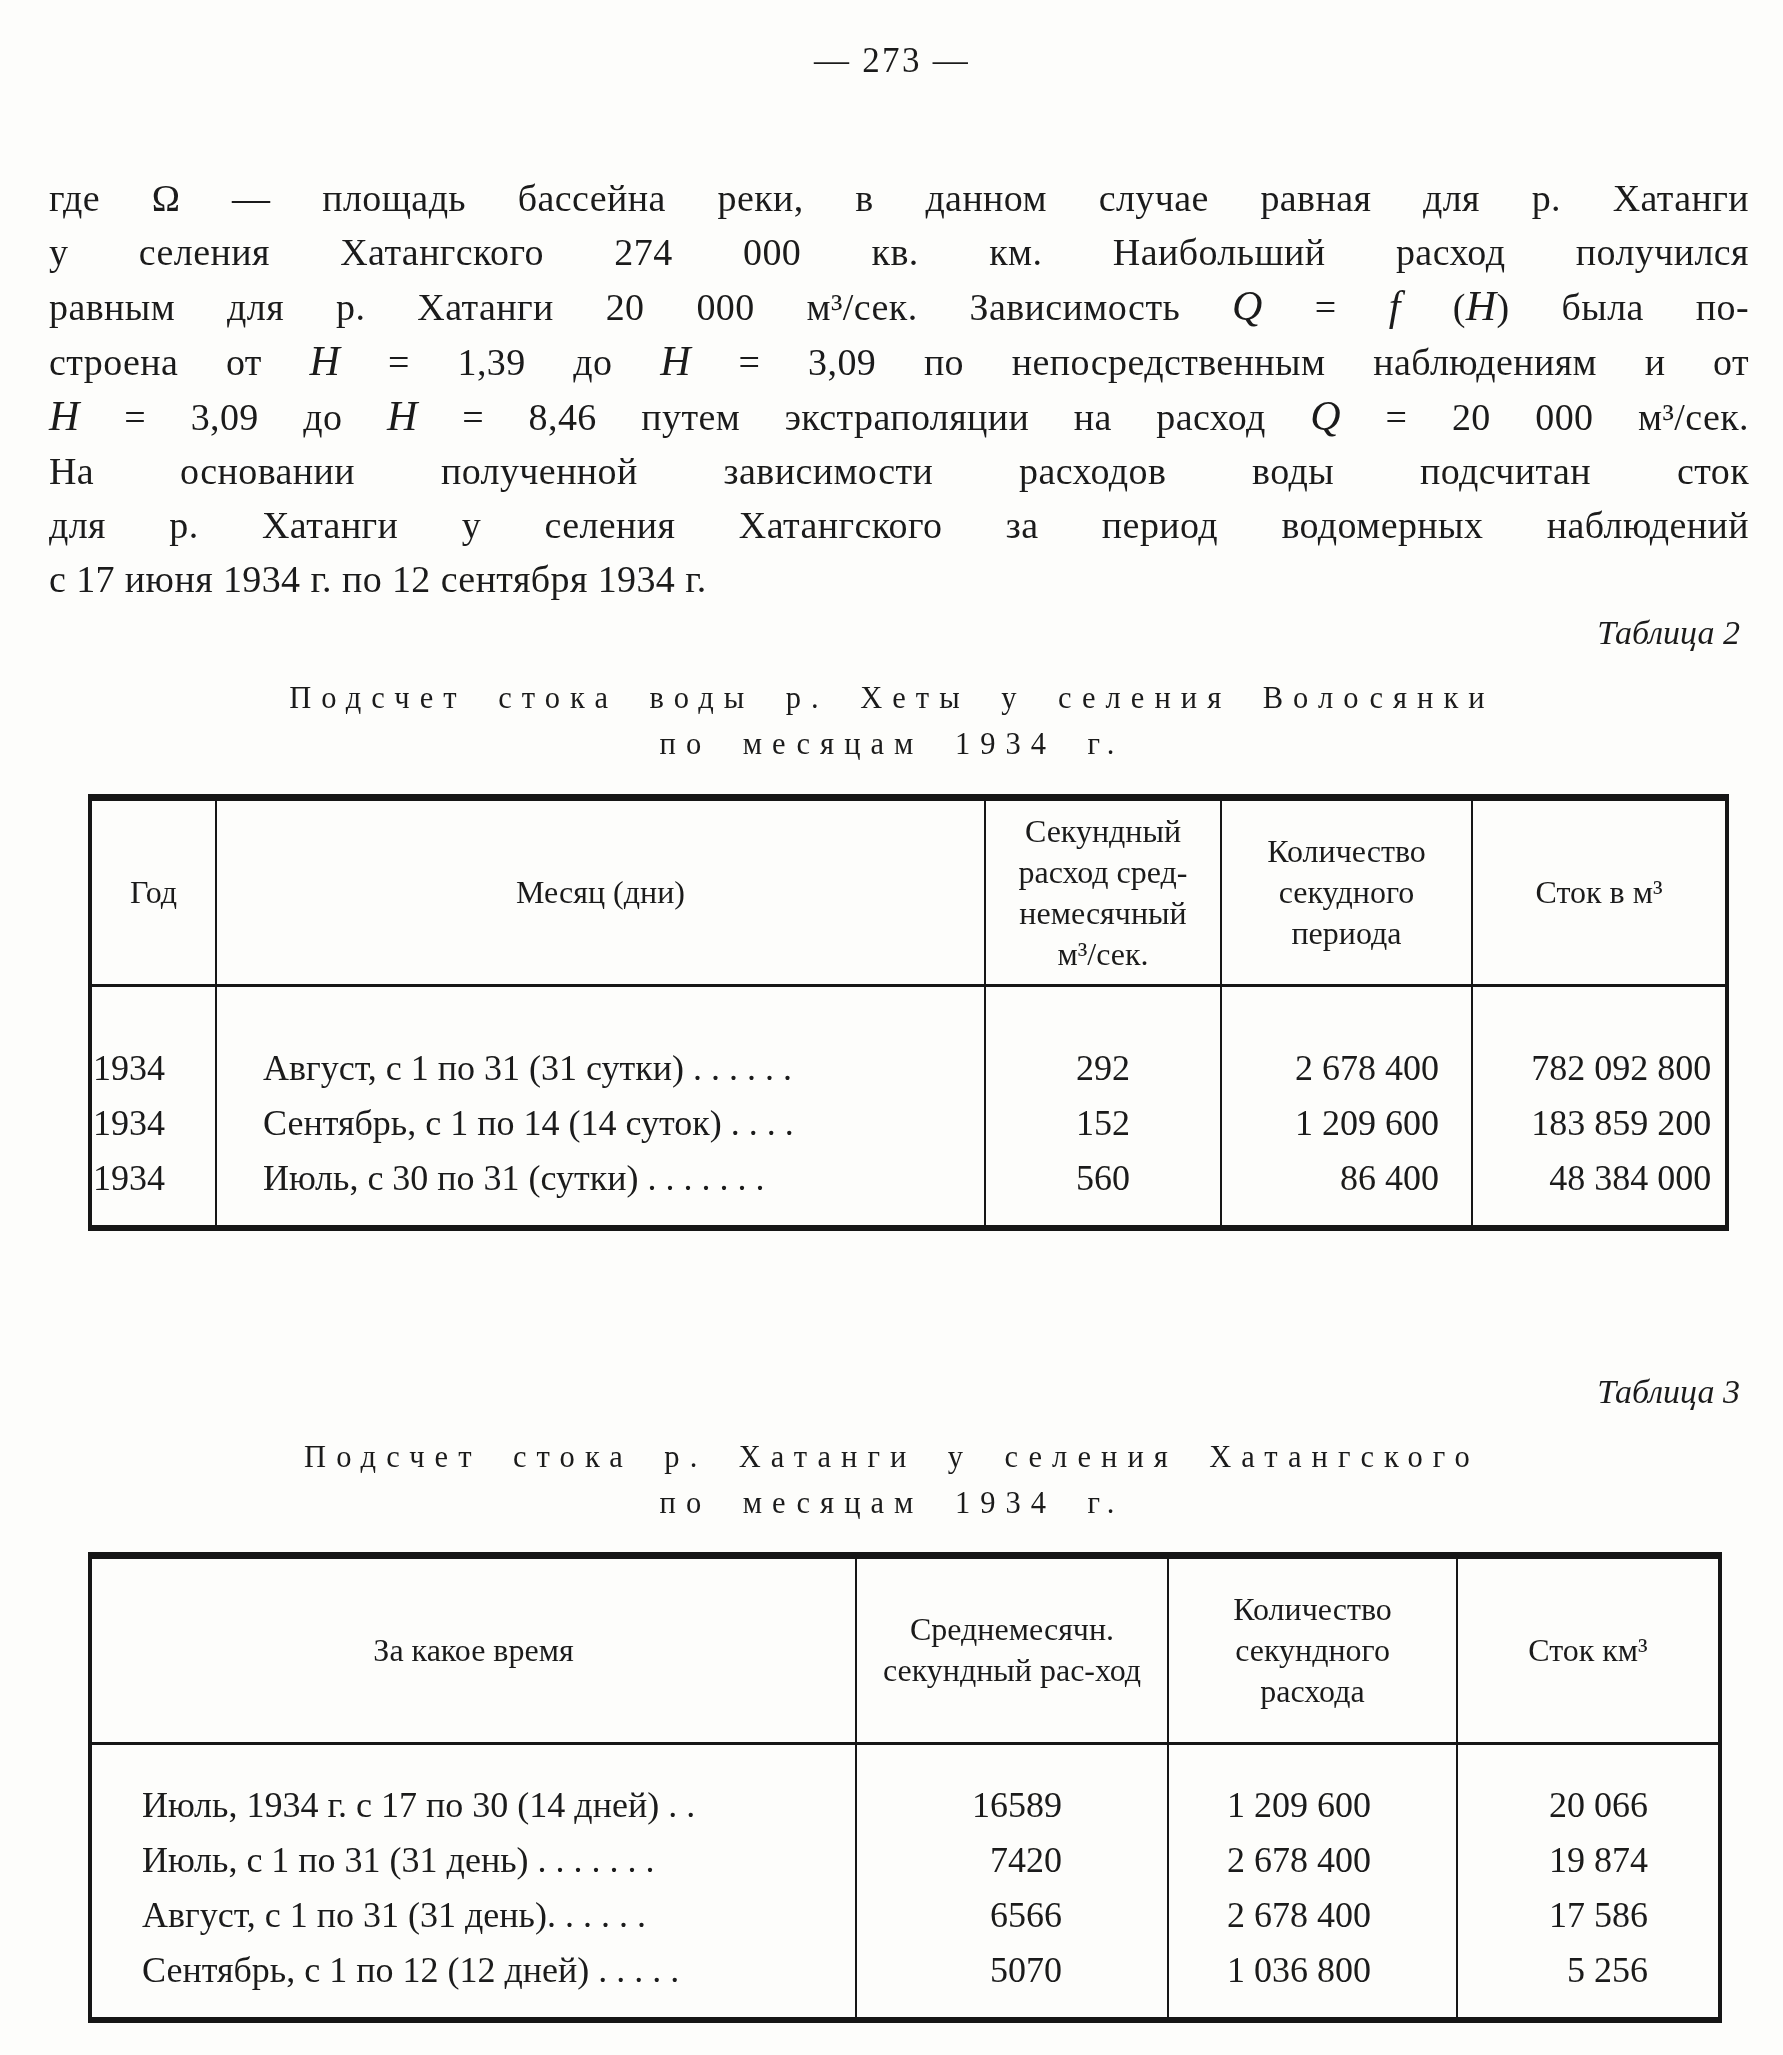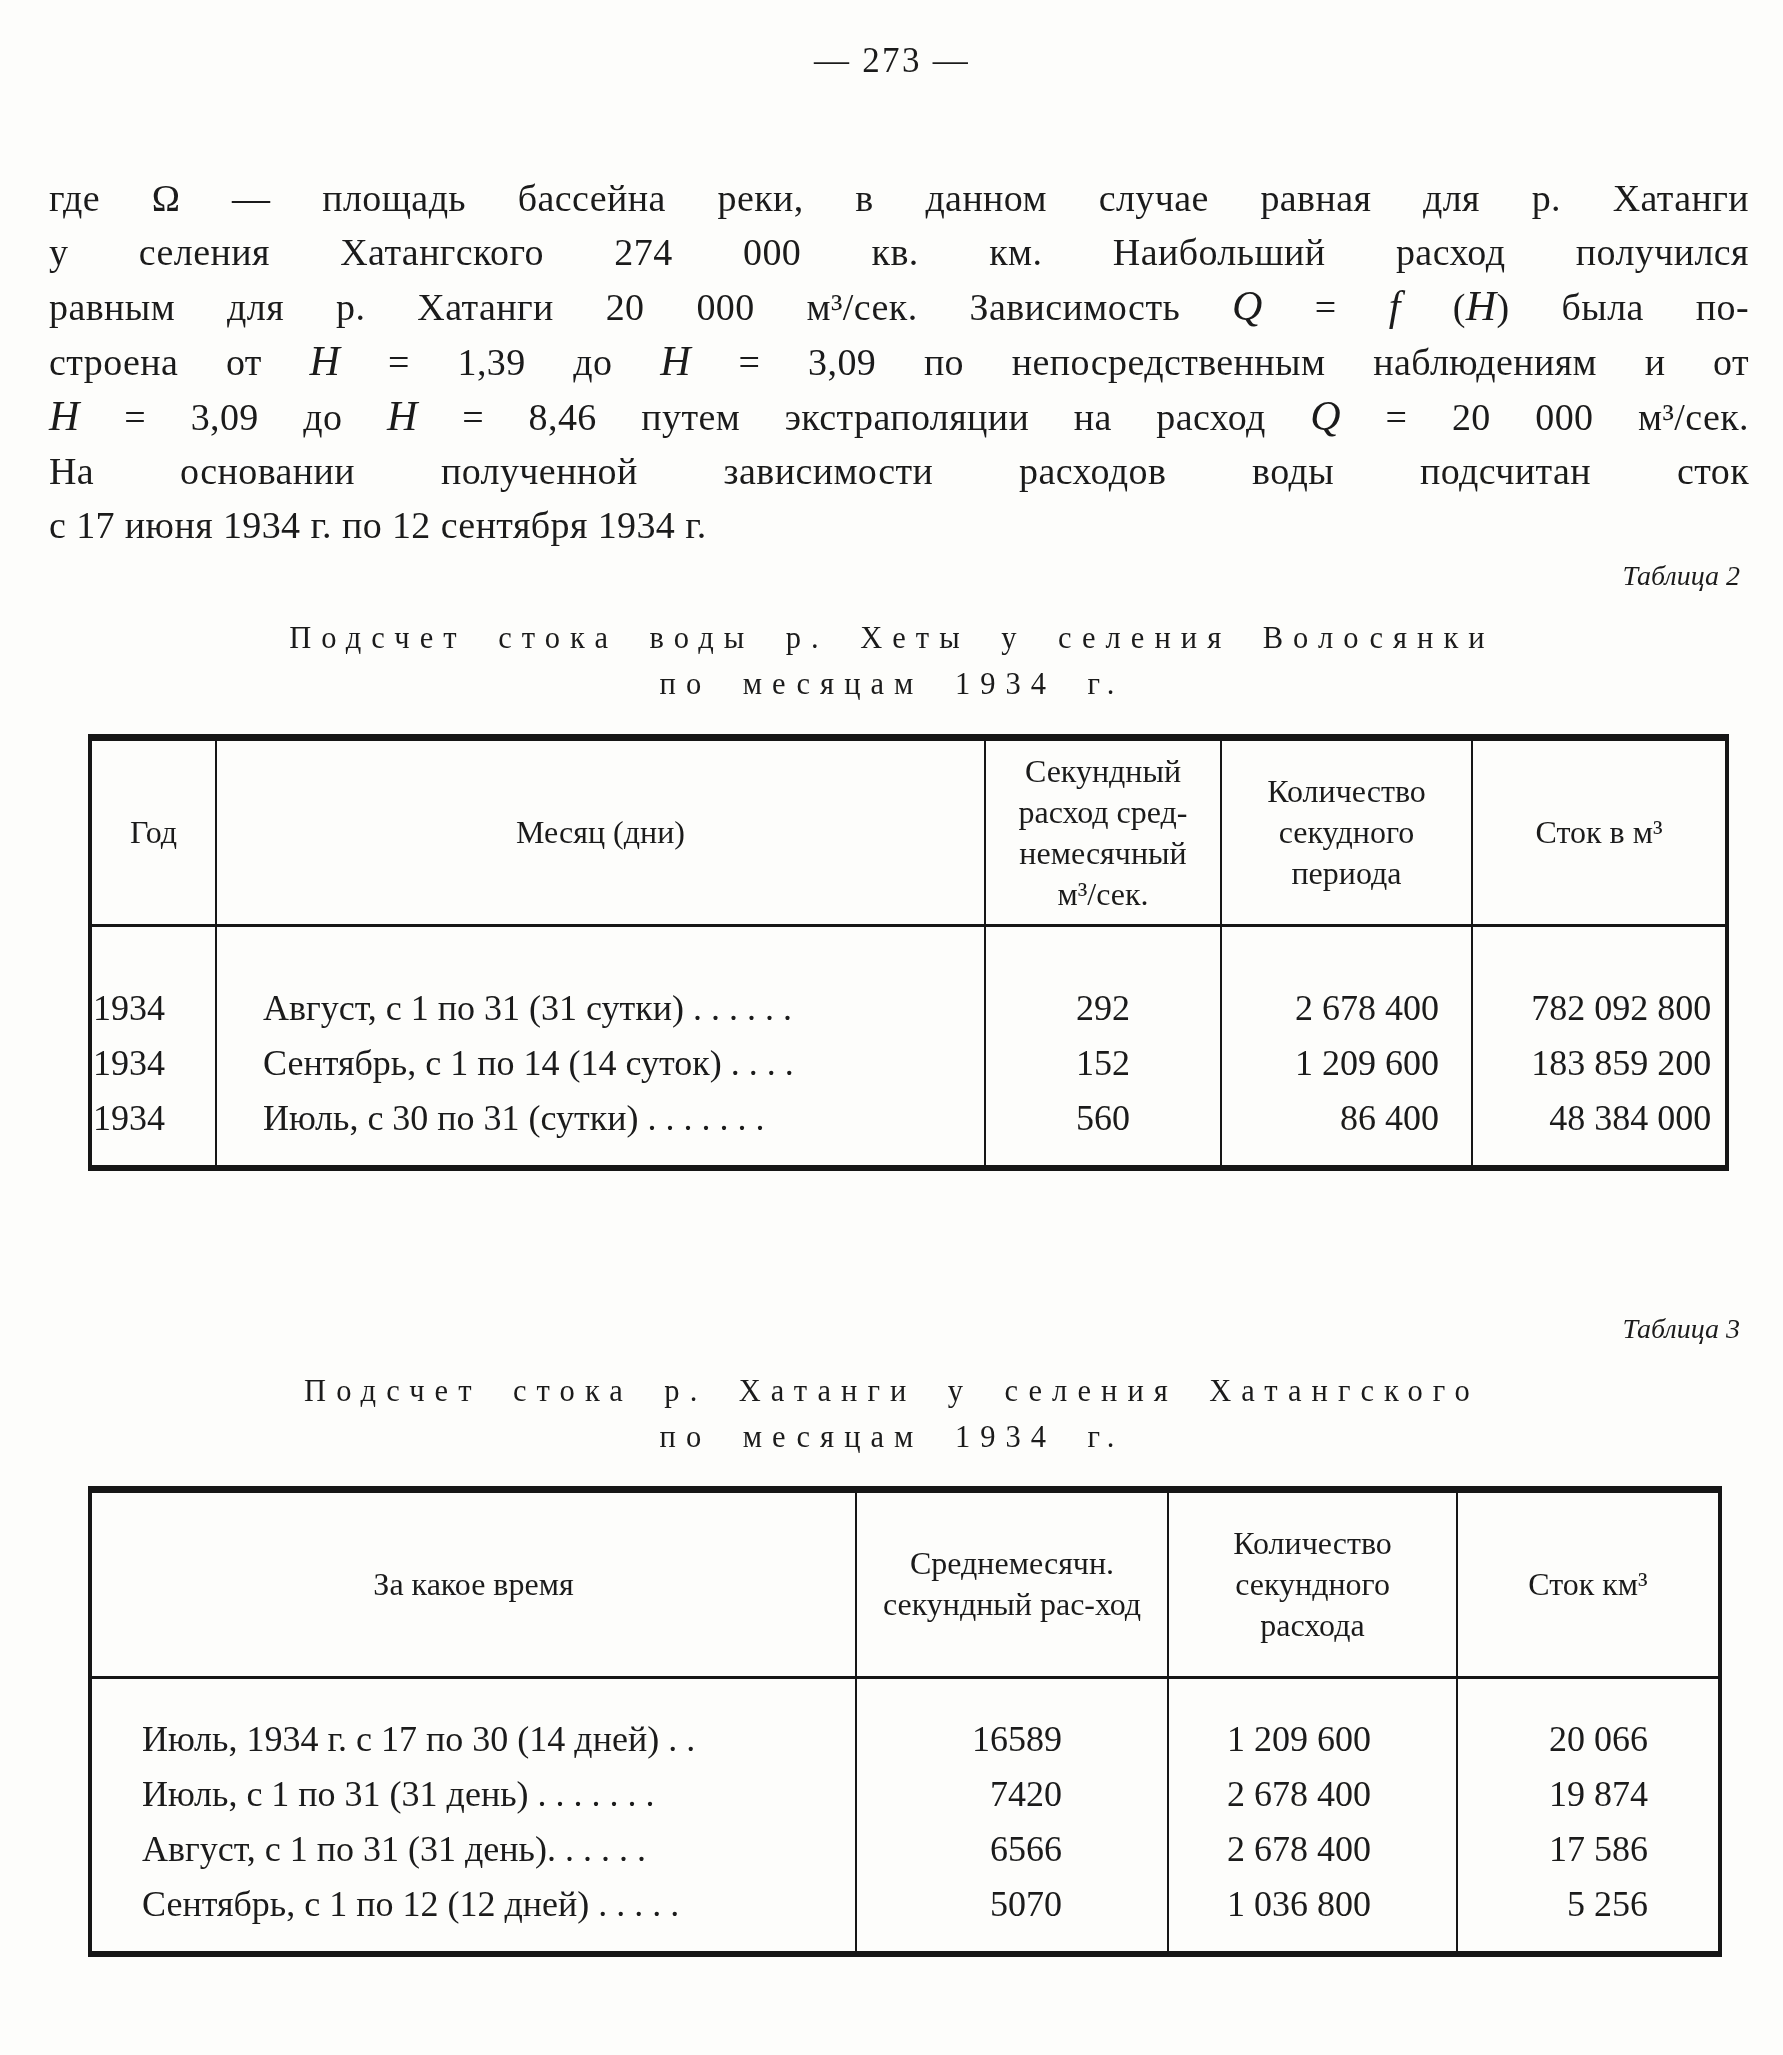--- a/index.html
+++ b/index.html
@@ -22,21 +22,21 @@
     font-size:38px;
     line-height:54px;
     letter-spacing:0.4px;
   }
   .pline{width:100%;}
   .pline.jfull{text-align:justify;text-align-last:justify;}
   .mvar{font-style:italic;font-size:42px;}
   .tbl-label{
     text-align:right;
     font-style:italic;
-    font-size:28px;
+    font-size:34px;
     margin:7.6px 44px 0 0;
   }
   .tbl-title{
     text-align:center;
     font-size:30.5px;
     letter-spacing:0.33em;
     word-spacing:0.45em;
     line-height:46px;
     margin-top:23px;
   }
@@ -90,20 +90,21 @@
 
 <div class="pagenum">— 273 —</div>
 
 <div class="para">
     <div class="pline jfull"><span>где Ω — площадь бассейна реки, в данном случае равная для р. Хатанги</span></div>
     <div class="pline jfull"><span>у селения Хатангского 274 000 кв. км. Наибольший расход получился</span></div>
     <div class="pline jfull"><span>равным для р. Хатанги 20 000 м³/сек. Зависимость </span><span class="mvar">Q</span><span> = </span><span class="mvar">f</span><span> (</span><span class="mvar">H</span><span>) была по-</span></div>
     <div class="pline jfull"><span>строена от </span><span class="mvar">H</span><span> = 1,39 до </span><span class="mvar">H</span><span> = 3,09 по непосредственным наблюдениям и от</span></div>
     <div class="pline jfull"><span class="mvar">H</span><span> = 3,09 до </span><span class="mvar">H</span><span> = 8,46 путем экстраполяции на расход </span><span class="mvar">Q</span><span> = 20 000 м³/сек.</span></div>
     <div class="pline jfull"><span>На основании полученной зависимости расходов воды подсчитан сток</span></div>
+    <div class="pline jfull"><span>для р. Хатанги у селения Хатангского за период водомерных наблюдений</span></div>
     <div class="pline"><span>с 17 июня 1934 г. по 12 сентября 1934 г.</span></div>
   </div>
 
 <div class="tbl-label">Таблица 2</div>
 <div class="tbl-title">
   <div>Подсчет стока воды р. Хеты у селения Волосянки</div>
   <div>по месяцам 1934 г.</div>
 </div>
 
 <table class="t2">

